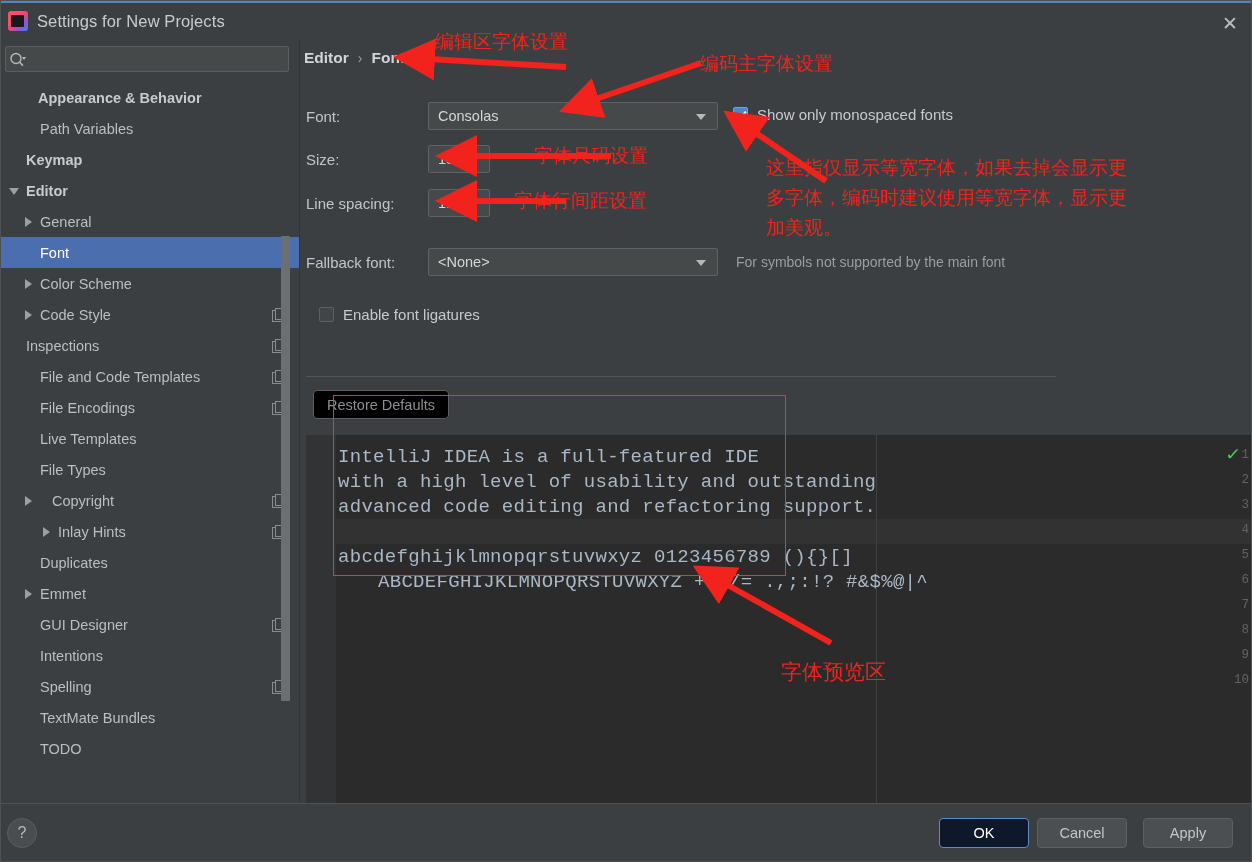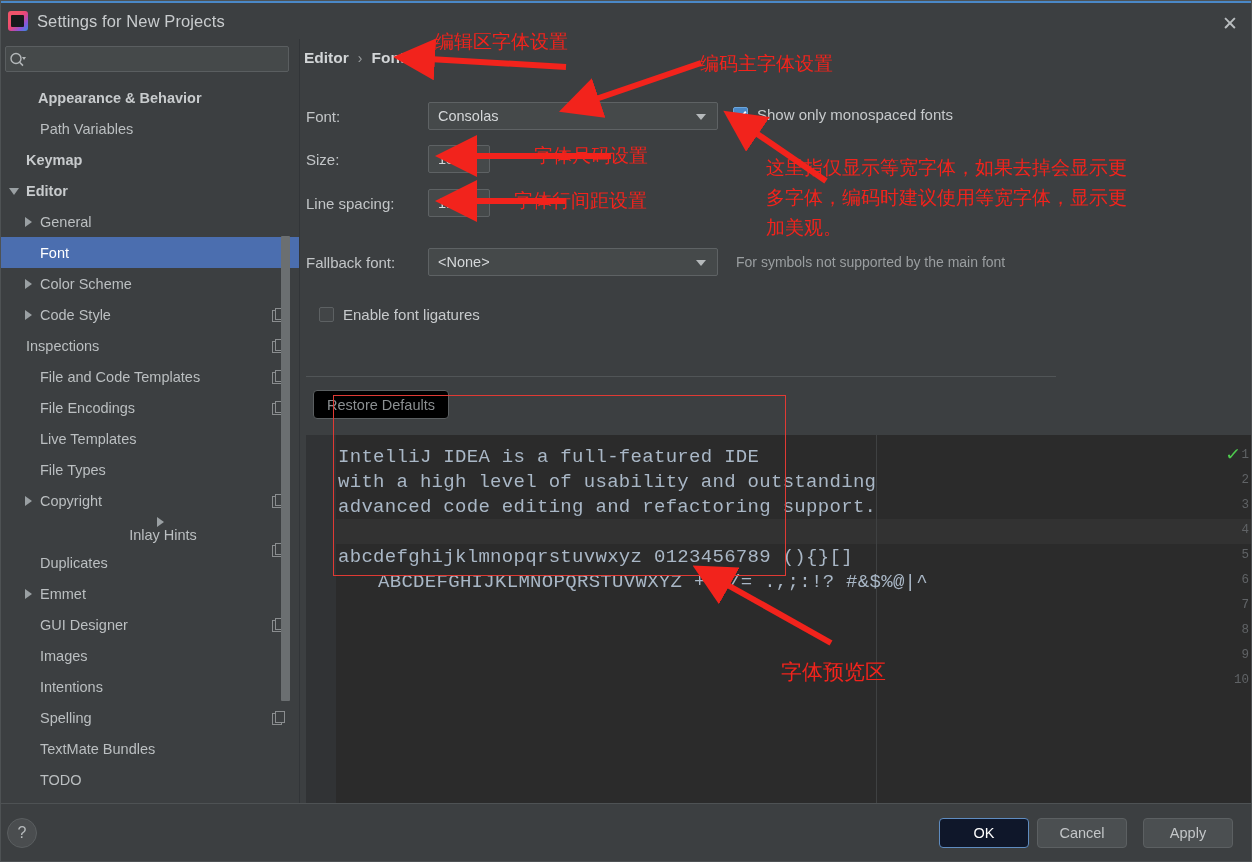--- a/index.html
+++ b/index.html
@@ -320,46 +320,42 @@
           <span class="copy-badge"></span>
         </div>
         <div class="tree-item" style="padding-left: 22px;">
           <span class="arrow"></span>
           <span>Live Templates</span>
         </div>
         <div class="tree-item" style="padding-left: 22px;">
           <span class="arrow"></span>
           <span>File Types</span>
         </div>
-        <div class="tree-item" style="padding-left: 22px;">
+        <div class="tree-item" style="padding-left: 22px; gap: 12px;">
           <span class="arrow right"></span>
           <span>Copyright</span>
           <span class="copy-badge"></span>
         </div>
-        <div class="tree-item" style="padding-left: 40px; flex-direction: column;">
+        <div class="tree-item" style="padding-left: 40px;">
           <span class="arrow right"></span>
           <span>Inlay Hints</span>
           <span class="copy-badge"></span>
         </div>
         <div class="tree-item" style="padding-left: 22px;">
           <span class="arrow"></span>
           <span>Duplicates</span>
         </div>
         <div class="tree-item" style="padding-left: 22px;">
           <span class="arrow right"></span>
           <span>Emmet</span>
         </div>
         <div class="tree-item" style="padding-left: 22px;">
           <span class="arrow"></span>
           <span>GUI Designer</span>
           <span class="copy-badge"></span>
-        </div>
-        <div class="tree-item" style="padding-left: 22px;">
-          <span class="arrow"></span>
-          <span>Images</span>
         </div>
         <div class="tree-item" style="padding-left: 22px;">
           <span class="arrow"></span>
           <span>Intentions</span>
         </div>
         <div class="tree-item" style="padding-left: 22px;">
           <span class="arrow"></span>
           <span>Spelling</span>
           <span class="copy-badge"></span>
         </div>

